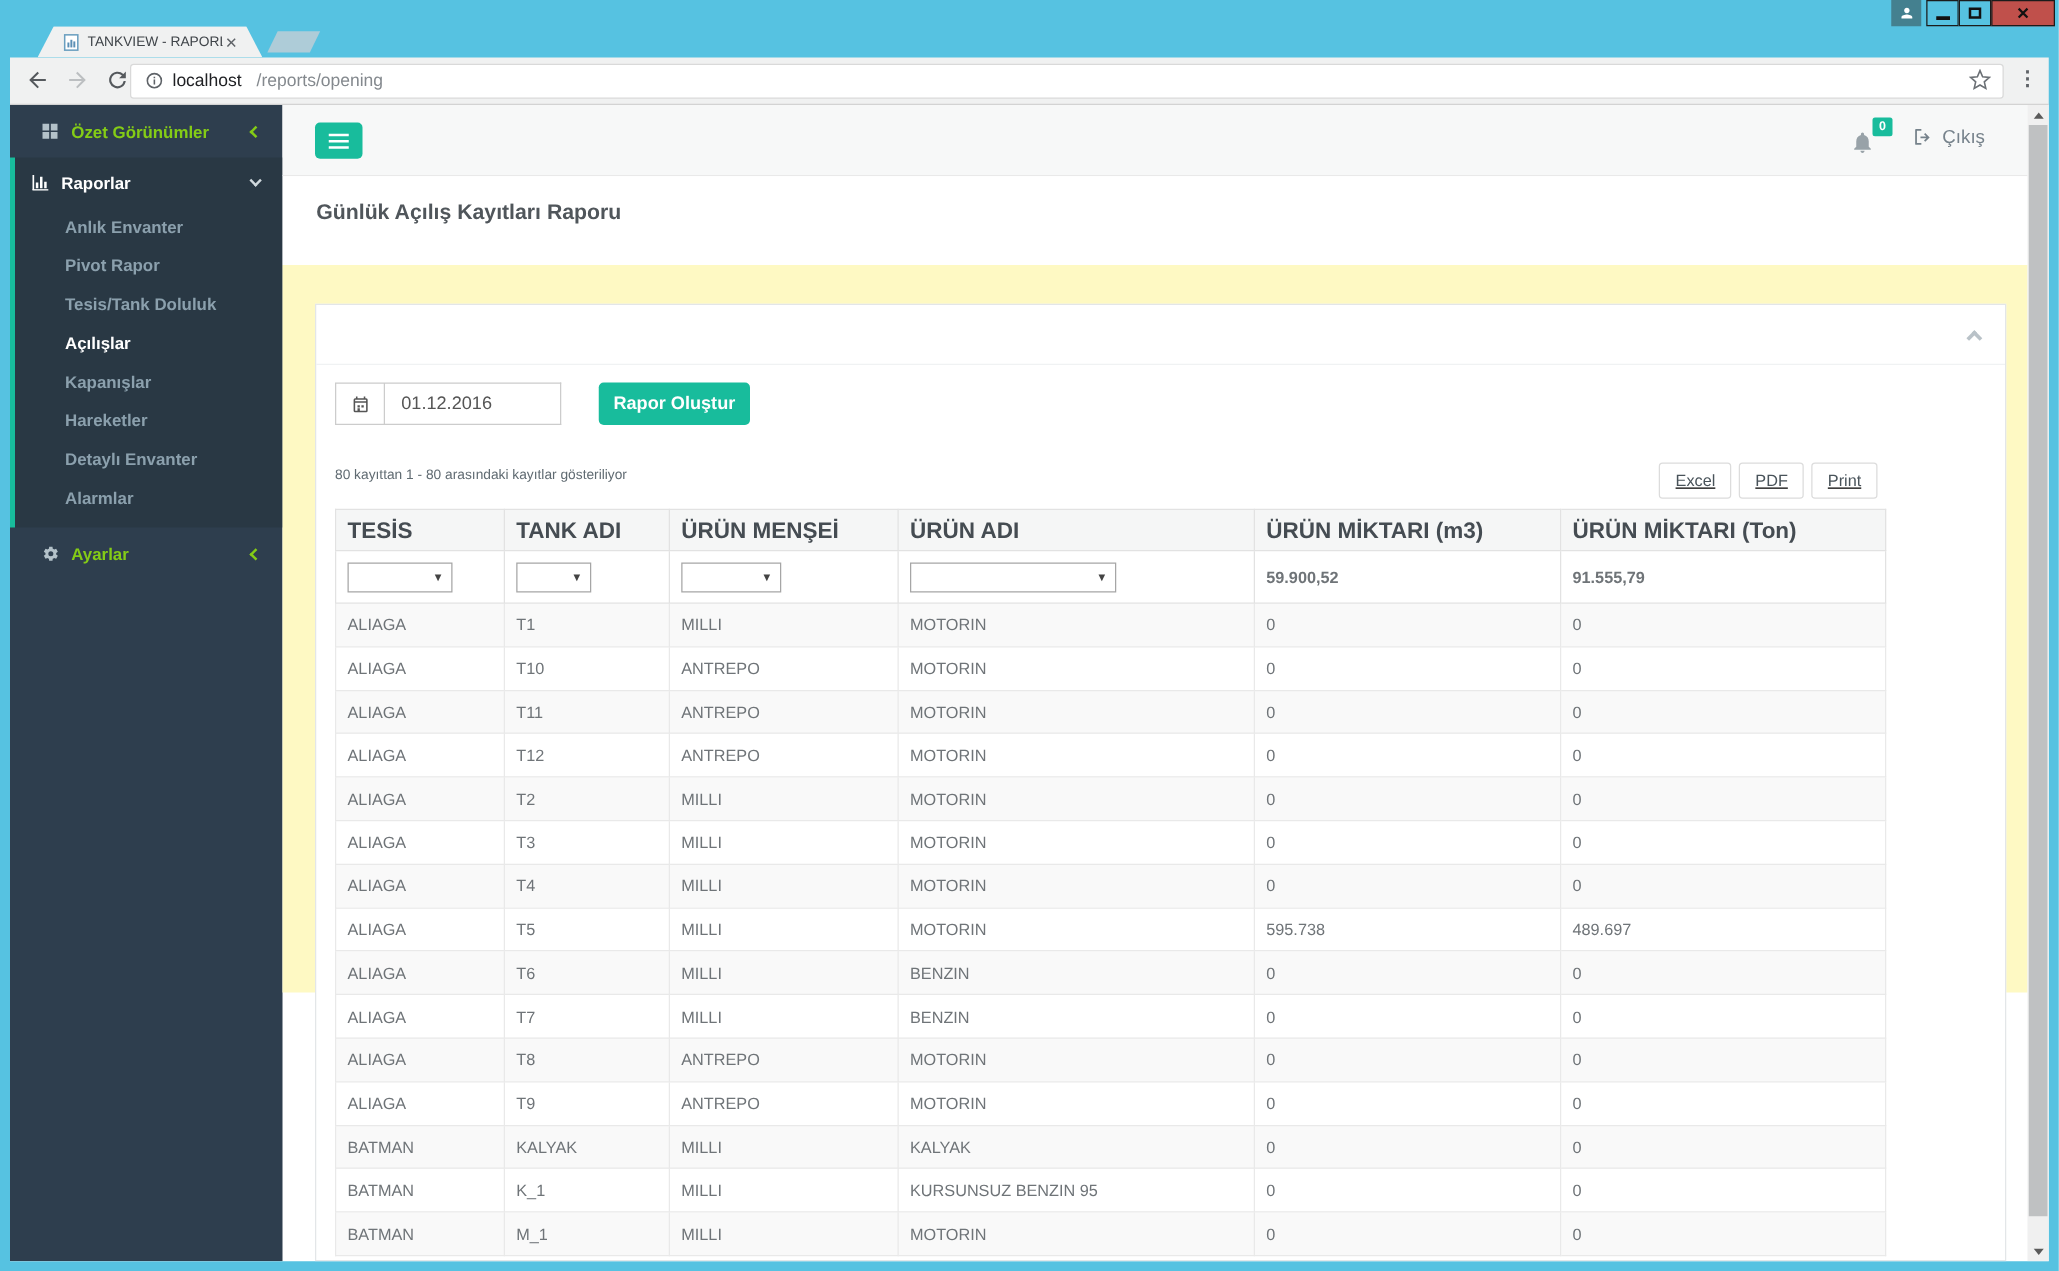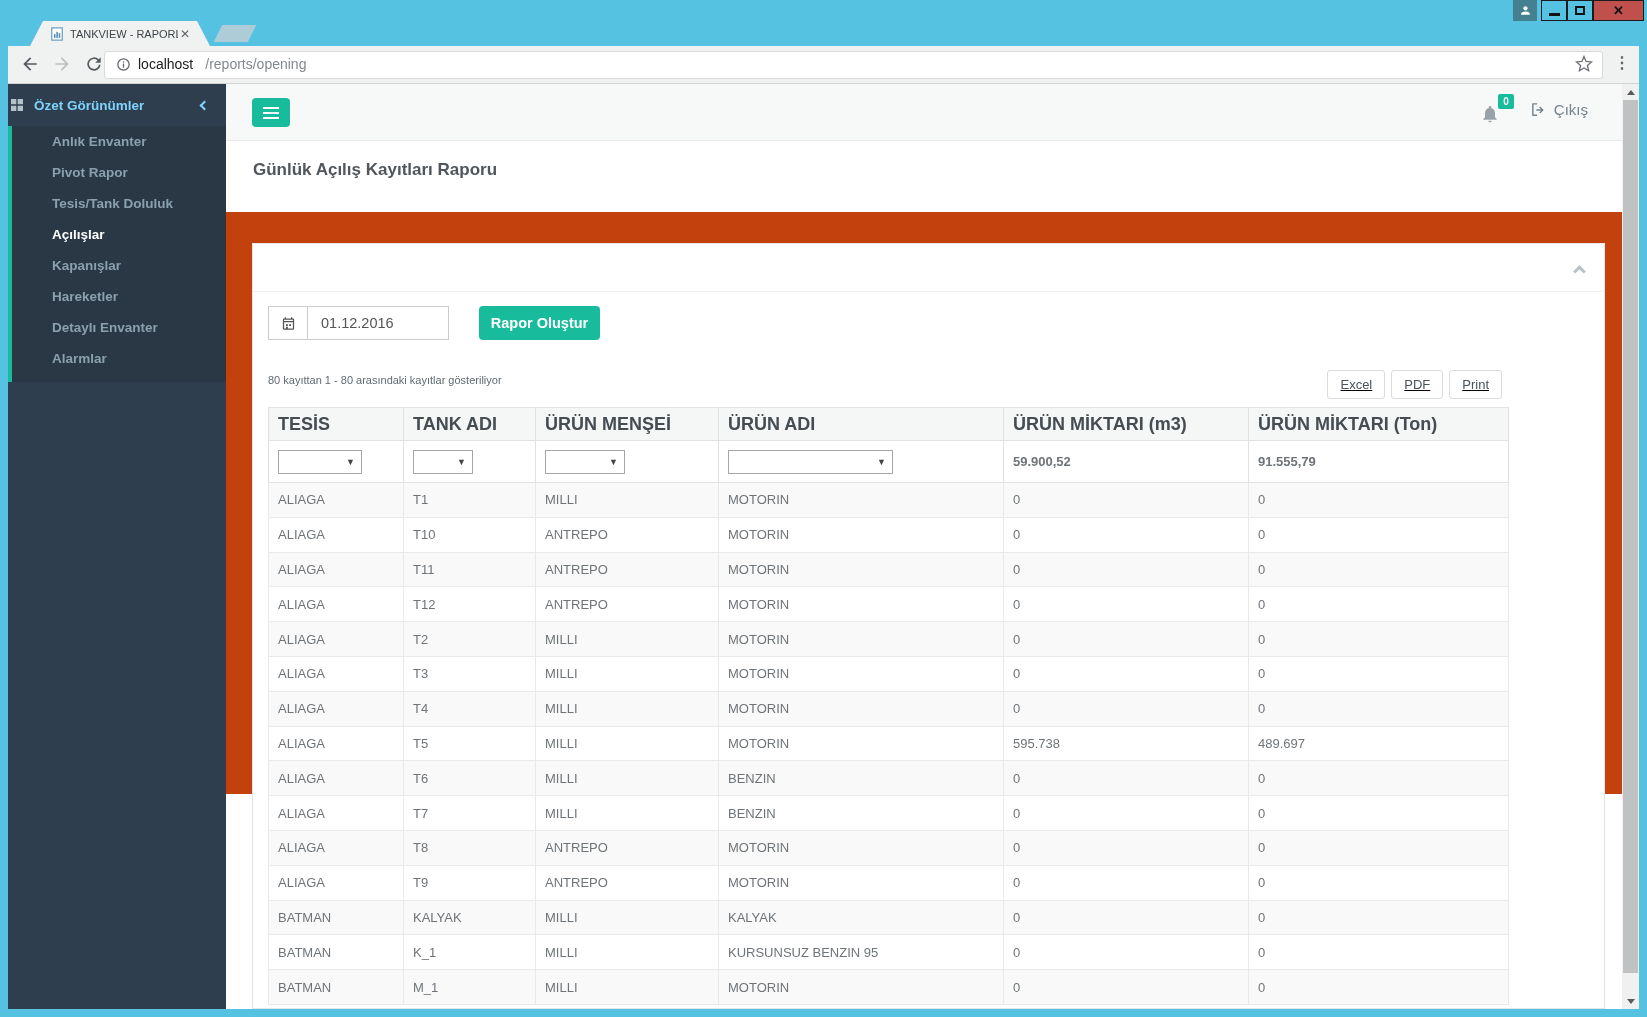--- a/index.html
+++ b/index.html
@@ -45,21 +45,21 @@
   .sb-thumb { position:absolute; left:1px; top:16px; width:15px; height:873px; background:#bfc1c2; }
 
   
   .sidebar { position:absolute; left:0; top:0; width:218px; height:925px; background:#2e3e4e; }
   .user-panel { position:relative; height:148px;
     background:linear-gradient(118deg, rgba(255,255,255,.035) 0 34%, rgba(255,255,255,0) 34% 62%, rgba(255,255,255,.03) 62%); }
   .avatar { position:absolute; left:24px; top:24px; width:52px; height:52px; border-radius:50%; overflow:hidden; background:#cfc8bd; }
   .user-name { position:absolute; left:24px; top:80px; font-size:13.5px; font-weight:bold; color:#fff; }
   .user-org  { position:absolute; left:24px; top:99px; font-size:12px; color:#8e9ca7; }
 
-  .side-item { position:relative; height:42px; display:flex; align-items:center; padding-left:1px; color:#7dd3fc; font-size:13.5px; font-weight:bold; cursor:default; }
+  .side-item { position:relative; height:42px; display:flex; align-items:center; padding-left:24px; color:#84cc16; font-size:13.5px; font-weight:bold; cursor:default; }
   .side-item .mi { width:16px; height:16px; margin-right:9px; flex:0 0 auto; }
   .side-item .chev { position:absolute; right:18px; }
 
   .side-section { background:#293844; border-left:4px solid #18bc9c; padding-bottom:8px; }
   .side-section .side-item { color:#fff; padding-left:12px; }
   .sub-item { height:31px; display:flex; align-items:center; padding-left:40px; font-size:13.5px; font-weight:600; color:#8ba0ad; cursor:default; }
   .sub-item.active { color:#ffffff; }
 
   .chev { display:inline-block; width:7px; height:7px; border-right:2px solid currentColor; border-bottom:2px solid currentColor; }
   .chev.left { transform:rotate(135deg); }
@@ -74,21 +74,21 @@
   .hamb-bars::before,.hamb-bars::after { content:""; position:absolute; left:0; width:16px; height:2px; background:#fff; }
   .hamb-bars::before { top:-5px; } .hamb-bars::after { top:5px; }
 
   .bell-wrap { position:absolute; right:112px; top:13px; width:30px; height:32px; cursor:pointer; }
   .badge { position:absolute; right:-4px; top:-3px; min-width:16px; height:15px; background:#18bc9c; color:#fff; font-size:10px; font-weight:bold; border-radius:2px; display:flex; align-items:center; justify-content:center; padding:0 3px; }
   .logout { position:absolute; right:34px; top:17px; display:flex; align-items:center; gap:7px; color:#76828b; font-size:15px; cursor:pointer; }
 
   .titleband { position:absolute; left:0; top:57px; width:100%; height:71px; background:#fff; }
   .page-title { position:absolute; left:27px; top:19px; font-size:17px; font-weight:bold; color:#50565b; }
 
-  .content { position:absolute; left:0; top:128px; width:100%; height:582px; background:#c2410c; }
+  .content { position:absolute; left:0; top:128px; width:100%; height:582px; background:#fef9c3; }
   .panel { position:absolute; left:26px; top:31px; width:1353px; height:766px; background:#fff; border:1px solid #e3e6e8; }
   .panel-header { position:relative; height:48px; border-bottom:1px solid #f0f2f3; }
   .panel-collapse { position:absolute; right:20px; top:18px; color:#b9c2c8; cursor:pointer; }
   .panel-body { position:relative; }
 
   .date-group { position:absolute; left:15px; top:14px; display:flex; }
   .date-icon-box { width:40px; height:34px; border:1px solid #cccccc; background:#fff; display:flex; align-items:center; justify-content:center; }
   .date-input { width:141px; height:34px; border:1px solid #cccccc; border-left:none; padding-left:13px; font-size:14.5px; color:#555; font-family:"Liberation Sans", sans-serif; outline:none; }
   .gen-btn { position:absolute; left:226px; top:14px; width:121px; height:34px; background:#18bc9c; border:none; border-radius:4px; color:#fff; font-size:14.5px; font-weight:bold; font-family:"Liberation Sans", sans-serif; cursor:pointer; }
 
@@ -172,32 +172,47 @@
 
     <div class="side-item">
       <svg class="mi" viewBox="0 0 24 24">
           <path fill="#b3c1c9" d="M3 3h8v8H3zm10 0h8v8h-8zM3 13h8v8H3zm10 0h8v8h-8z"></path>
         </svg>
       <span>Özet Görünümler</span>
       <span class="chev left"></span>
     </div>
 
     <div class="side-section">
+      <div class="side-item" style="height:40px">
+        <svg class="mi" viewBox="0 0 24 24">
+            <path fill="#ffffff" d="M3 3h2v18H3zM7 12h3v7H7zm5-7h3v14h-3zm5 6h3v8h-3zM3 21h18v0z"></path>
+            <rect x="3" y="20" width="19" height="1.6" fill="#fff"></rect>
+          </svg>
+        <span>Raporlar</span>
+        <span class="chev down" style="color:#cfd8dd"></span>
+      </div>
       <div id="submenu">
           <div class="sub-item">Anlık Envanter</div>
           <div class="sub-item">Pivot Rapor</div>
           <div class="sub-item">Tesis/Tank Doluluk</div>
           <div class="sub-item active">Açılışlar</div>
           <div class="sub-item">Kapanışlar</div>
           <div class="sub-item">Hareketler</div>
           <div class="sub-item">Detaylı Envanter</div>
           <div class="sub-item">Alarmlar</div>
         </div>
     </div>
 
+    <div class="side-item">
+      <svg class="mi" viewBox="0 0 24 24">
+          <path fill="#b3c1c9" d="M19.4 13a7.6 7.6 0 0 0 0-2l2-1.5-2-3.5-2.4 1a7.5 7.5 0 0 0-1.7-1L15 3.5h-4l-.3 2.5c-.6.2-1.2.6-1.7 1l-2.4-1-2 3.5L6.6 11a7.6 7.6 0 0 0 0 2l-2 1.5 2 3.5 2.4-1c.5.4 1.1.8 1.7 1l.3 2.5h4l.3-2.5c.6-.2 1.2-.6 1.7-1l2.4 1 2-3.5zM13 15a3 3 0 1 1 0-6 3 3 0 0 1 0 6z"></path>
+        </svg>
+      <span>Ayarlar</span>
+      <span class="chev left"></span>
+    </div>
   </div>
 
   <div class="main">
     <div class="navbar">
       <button class="hamburger">
           <span class="hamb-bars"></span>
         </button>
       <div class="bell-wrap">
         <svg width="20" height="22" viewBox="0 0 24 24" style="margin-top:6px">
             <path fill="#98a2a8" d="M12 22c1.1 0 2-.9 2-2h-4c0 1.1.9 2 2 2zm6-6v-5c0-3.1-1.6-5.6-4.5-6.3V4c0-.8-.7-1.5-1.5-1.5S10.5 3.2 10.5 4v.7C7.6 5.4 6 7.9 6 11v5l-2 2v1h16v-1l-2-2z"></path>

